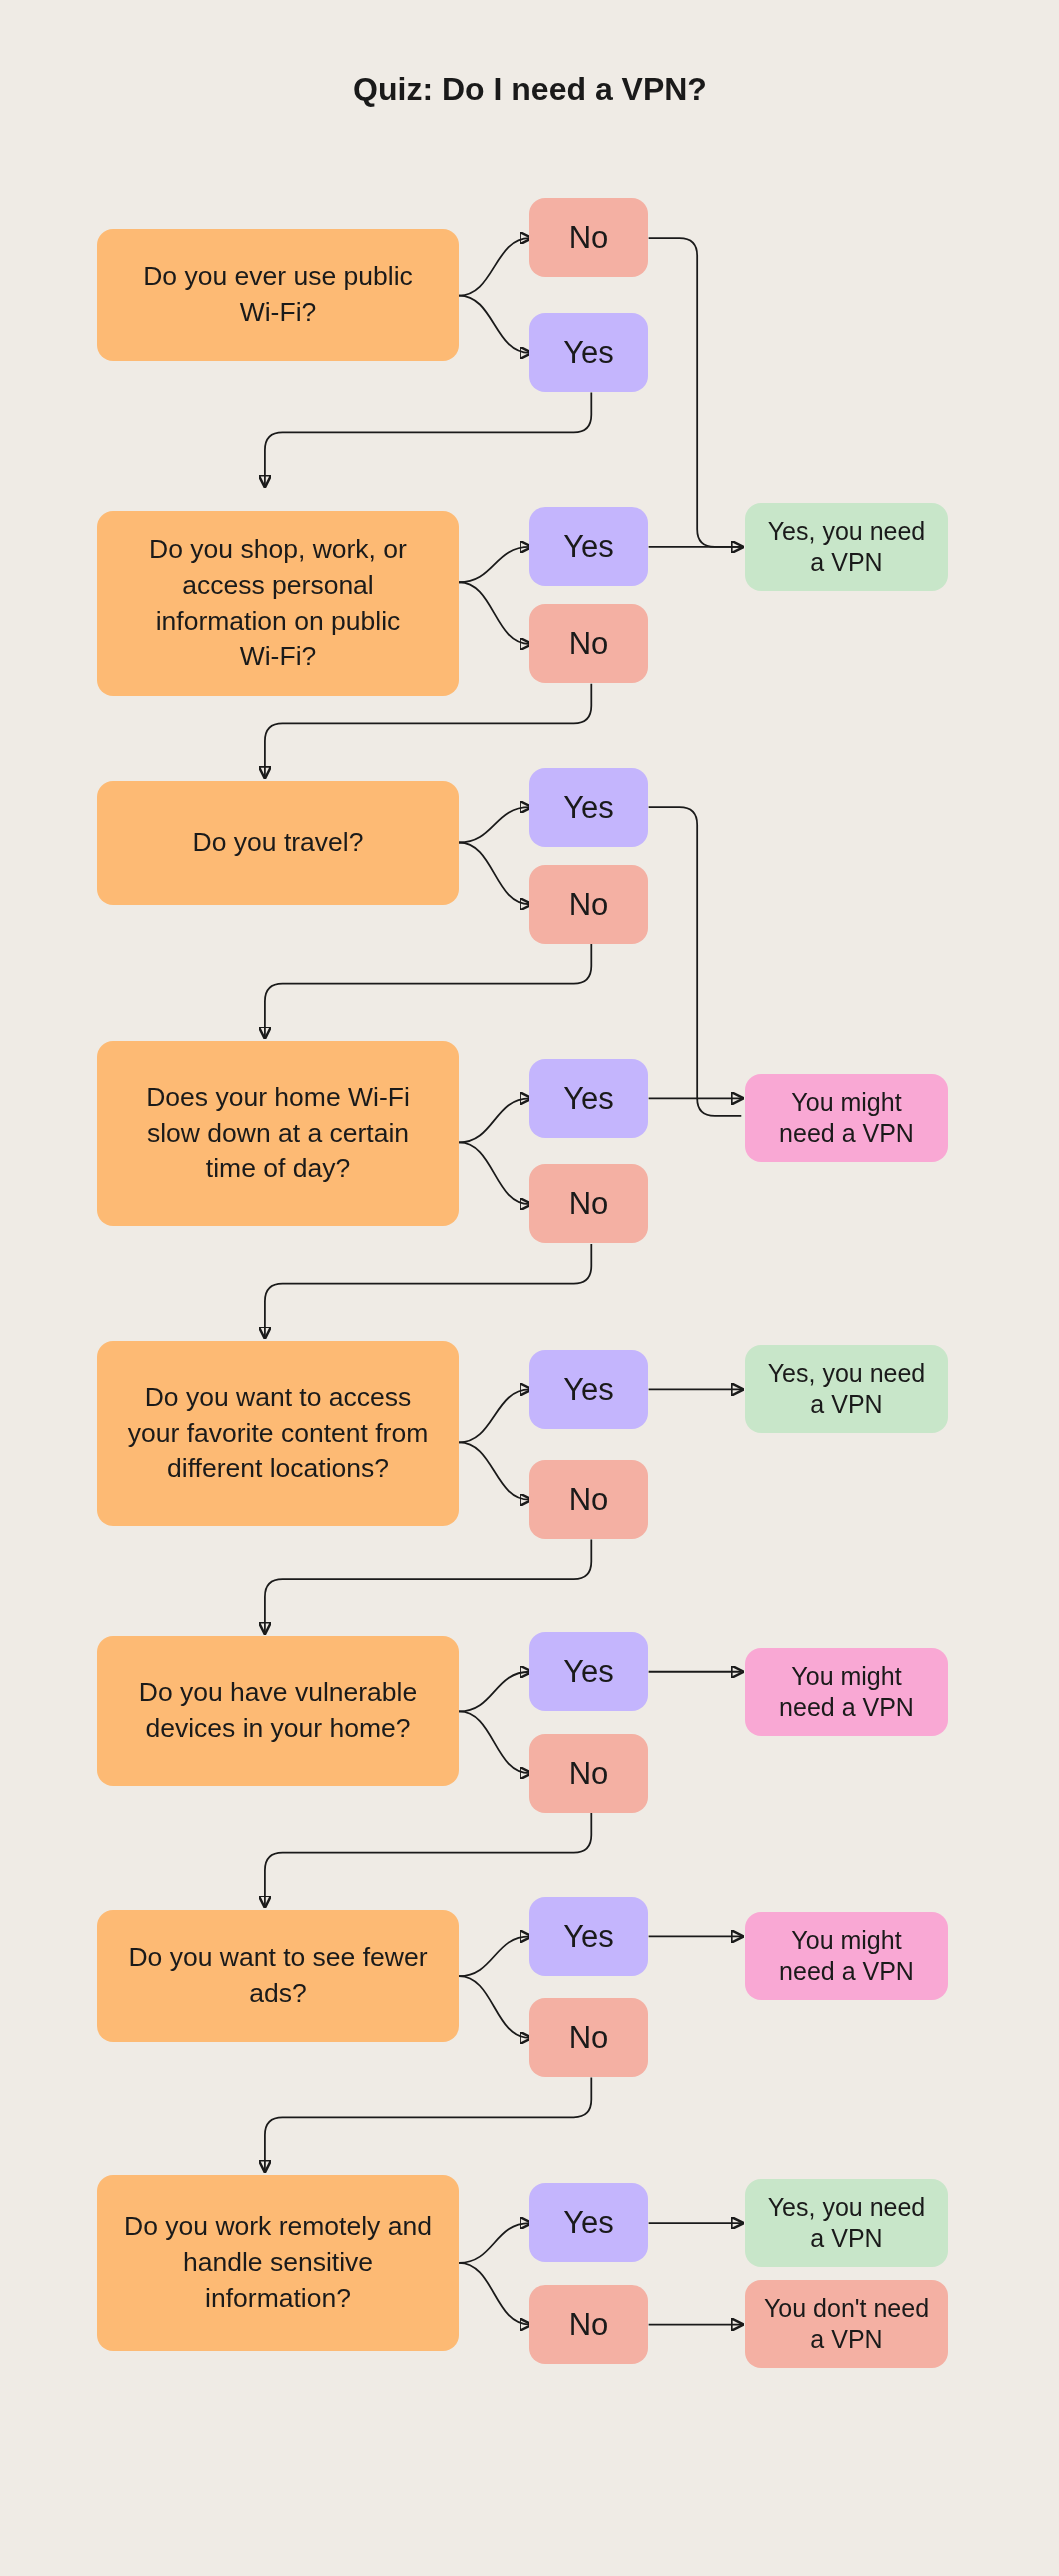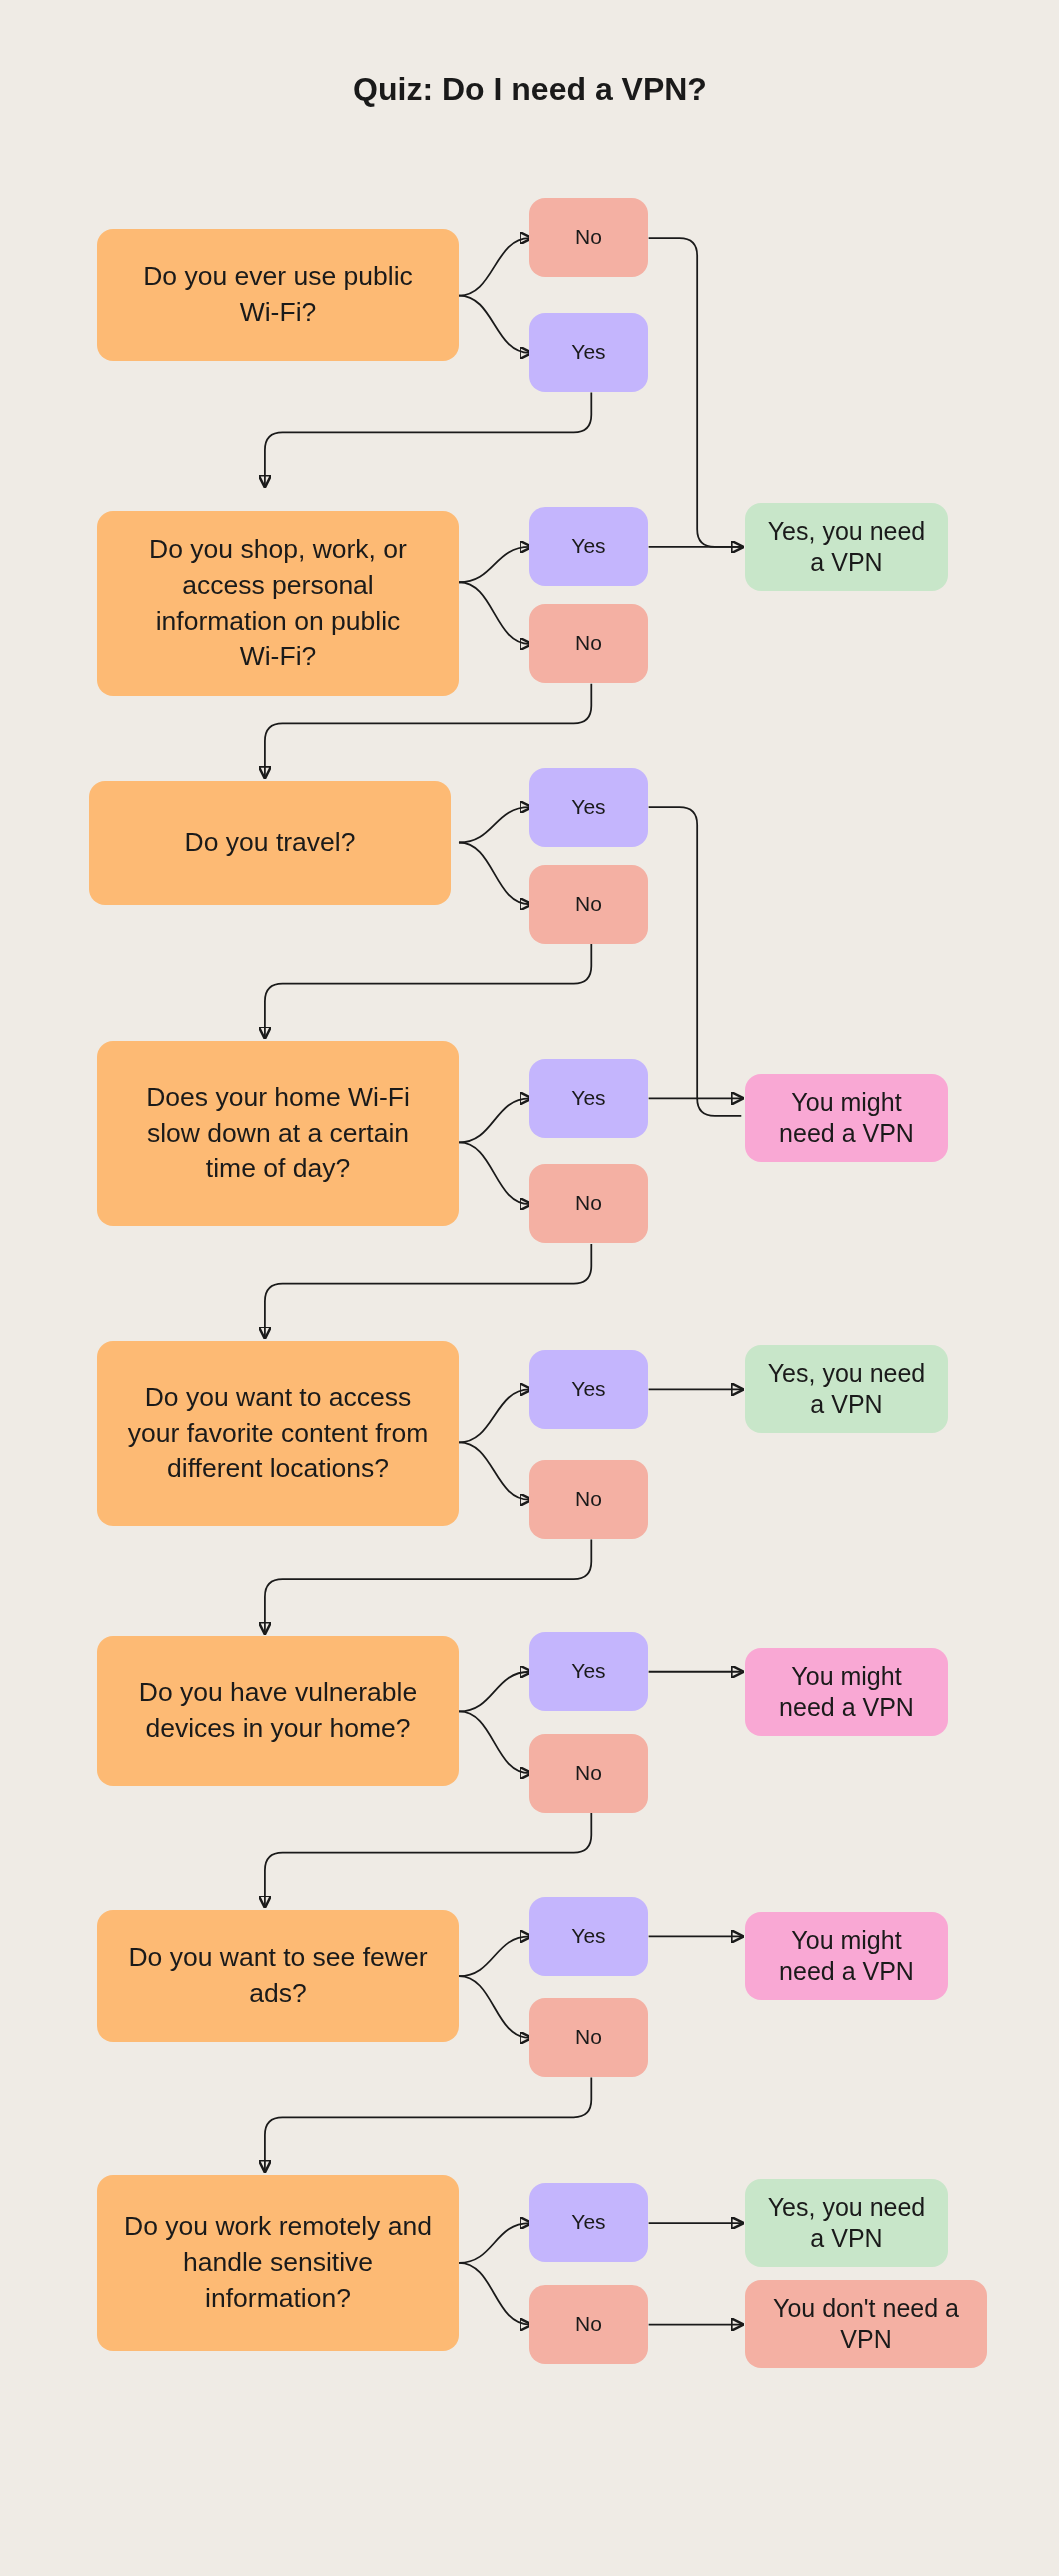--- a/index.html
+++ b/index.html
@@ -30,21 +30,21 @@
     line-height: 1.35;
   }
   .question {
     background: #fdba74;
     font-size: 26.5px;
     font-weight: 500;
     color: #1a1a1a;
     padding: 26.5px 25px;
   }
   .answer {
-    font-size: 21px;
+    font-size: 31px;
     font-weight: 500;
     padding: 12px;
   }
   .ans-yes { background: #c4b5fd; color: #1a1a1a; }
   .ans-no  { background: #f4b0a3; color: #1a1a1a; }
   .result {
     font-size: 25px;
     font-weight: 500;
     padding: 17.6px 16px;
     line-height: 1.25;
@@ -135,21 +135,21 @@
 
 <div class="node question" style="left:97px; top:229px; width:362px; height:132px;">Do you ever use public Wi-Fi?</div>
 <div class="node answer ans-no" style="left:529px; top:198px; width:119px; height:79px;">No</div>
 <div class="node answer ans-yes" style="left:529px; top:313px; width:119px; height:79px;">Yes</div>
 
 <div class="node question" style="left:97px; top:511px; width:362px; height:185px;">Do you shop, work, or access personal information on public Wi‑Fi?</div>
 <div class="node answer ans-yes" style="left:529px; top:507px; width:119px; height:79px;">Yes</div>
 <div class="node answer ans-no" style="left:529px; top:604px; width:119px; height:79px;">No</div>
 <div class="node result res-green" style="left:745px; top:503px; width:203px; height:88px;">Yes, you need a VPN</div>
 
-<div class="node question" style="left:89px; top:781px; width:362px; height:124px;">Do you travel?</div>
+<div class="node question" style="left:97px; top:781px; width:362px; height:124px;">Do you travel?</div>
 <div class="node answer ans-yes" style="left:529px; top:768px; width:119px; height:79px;">Yes</div>
 <div class="node answer ans-no" style="left:529px; top:865px; width:119px; height:79px;">No</div>
 
 <div class="node question" style="left:97px; top:1041px; width:362px; height:185px;">Does your home Wi‑Fi slow down at a certain time of day?</div>
 <div class="node answer ans-yes" style="left:529px; top:1059px; width:119px; height:79px;">Yes</div>
 <div class="node answer ans-no" style="left:529px; top:1164px; width:119px; height:79px;">No</div>
 <div class="node result res-yellow" style="left:745px; top:1054px; width:203px; height:88px;">You might need a VPN</div>
 
 <div class="node question" style="left:97px; top:1341px; width:362px; height:185px;">Do you want to access your favorite content from different locations?</div>
 <div class="node answer ans-yes" style="left:529px; top:1350px; width:119px; height:79px;">Yes</div>
@@ -163,14 +163,14 @@
 
 <div class="node question" style="left:97px; top:1910px; width:362px; height:132px;">Do you want to see fewer ads?</div>
 <div class="node answer ans-yes" style="left:529px; top:1897px; width:119px; height:79px;">Yes</div>
 <div class="node answer ans-no" style="left:529px; top:1998px; width:119px; height:79px;">No</div>
 <div class="node result res-yellow" style="left:745px; top:1892px; width:203px; height:88px;">You might need a VPN</div>
 
 <div class="node question" style="left:97px; top:2175px; width:362px; height:176px;">Do you work remotely and handle sensitive information?</div>
 <div class="node answer ans-yes" style="left:529px; top:2183px; width:119px; height:79px;">Yes</div>
 <div class="node answer ans-no" style="left:529px; top:2285px; width:119px; height:79px;">No</div>
 <div class="node result res-green" style="left:745px; top:2179px; width:203px; height:88px;">Yes, you need a VPN</div>
-<div class="node result res-red" style="left:745px; top:2280px; width:242px; height:88px;">You don't need a VPN</div>
+<div class="node result res-red" style="left:745px; top:2280px; width:203px; height:88px;">You don't need a VPN</div>
 
 
 </body></html>

